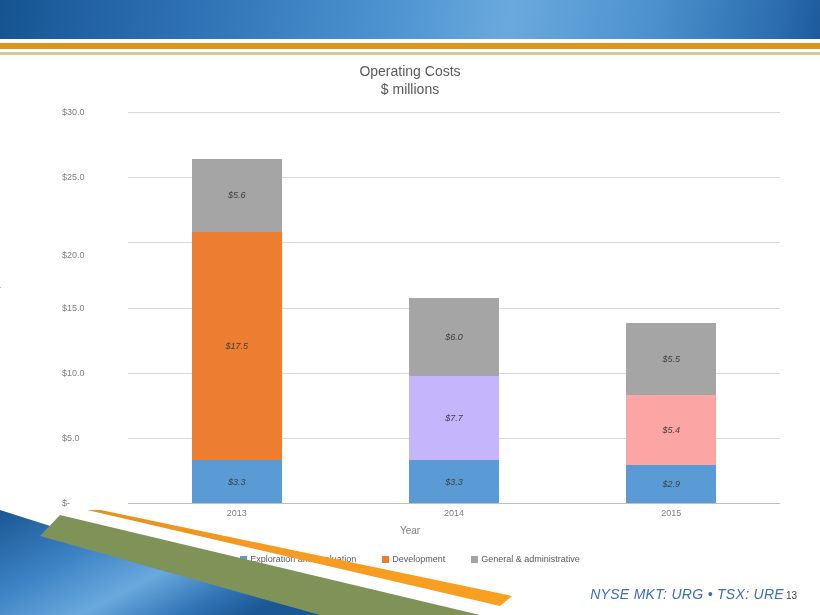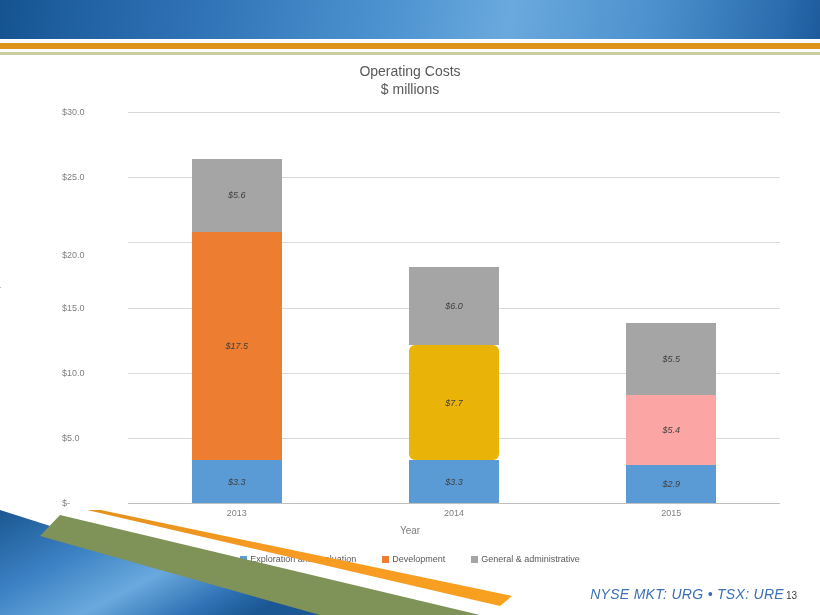--- a/index.html
+++ b/index.html
@@ -223,21 +223,21 @@
       <div class="gridline" style="top: 130.333px;"></div>
       <div class="gridline" style="top: 65.1667px;"></div>
       <div class="gridline" style="top: 0px;"></div>
       <div class="bar-group" style="left: 63.6667px;">
         <div class="seg gray" style="height: 72.9867px; background: rgb(165, 165, 165);">$5.6</div>
         <div class="seg orange" style="height: 228.083px; background: rgb(237, 125, 49);">$17.5</div>
         <div class="seg blue" style="height: 43.01px; background: rgb(91, 155, 213);">$3.3</div>
       </div>
       <div class="bar-group" style="left: 281px;">
         <div class="seg gray" style="height: 78.2px; background: rgb(165, 165, 165);">$6.0</div>
-        <div class="seg orange" style="height: 115px; background: #eab308; border-radius: 6px;">$7.7</div>
+        <div class="seg orange" style="height: 84px; background: #c4b5fd;">$7.7</div>
         <div class="seg blue" style="height: 43.01px; background: rgb(91, 155, 213);">$3.3</div>
       </div>
       <div class="bar-group" style="left: 498.333px;">
         <div class="seg gray" style="height: 71.6833px; background: rgb(165, 165, 165);">$5.5</div>
         <div class="seg orange" style="height: 70.38px; background: #fca5a5;">$5.4</div>
         <div class="seg blue" style="height: 37.7967px; background: rgb(91, 155, 213);">$2.9</div>
       </div>
     </div>
 
   <div id="xticks">

